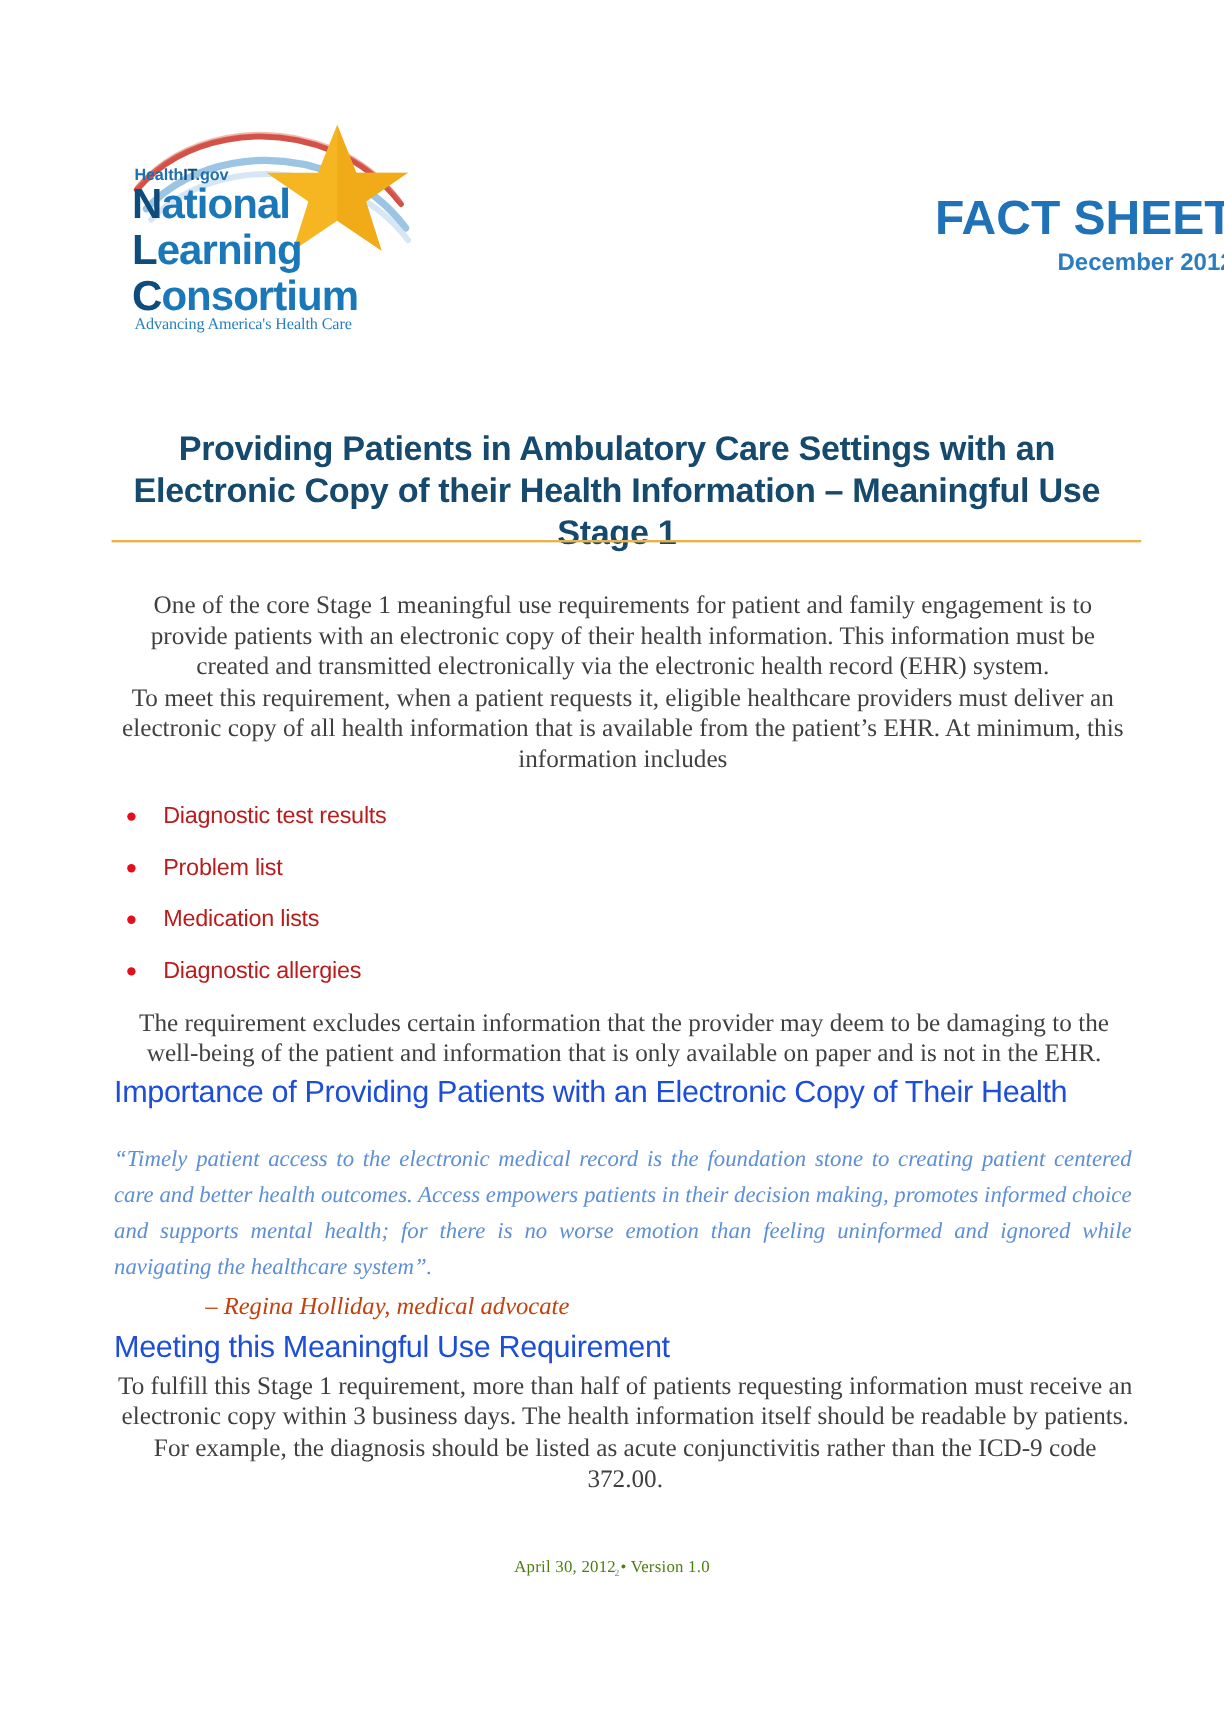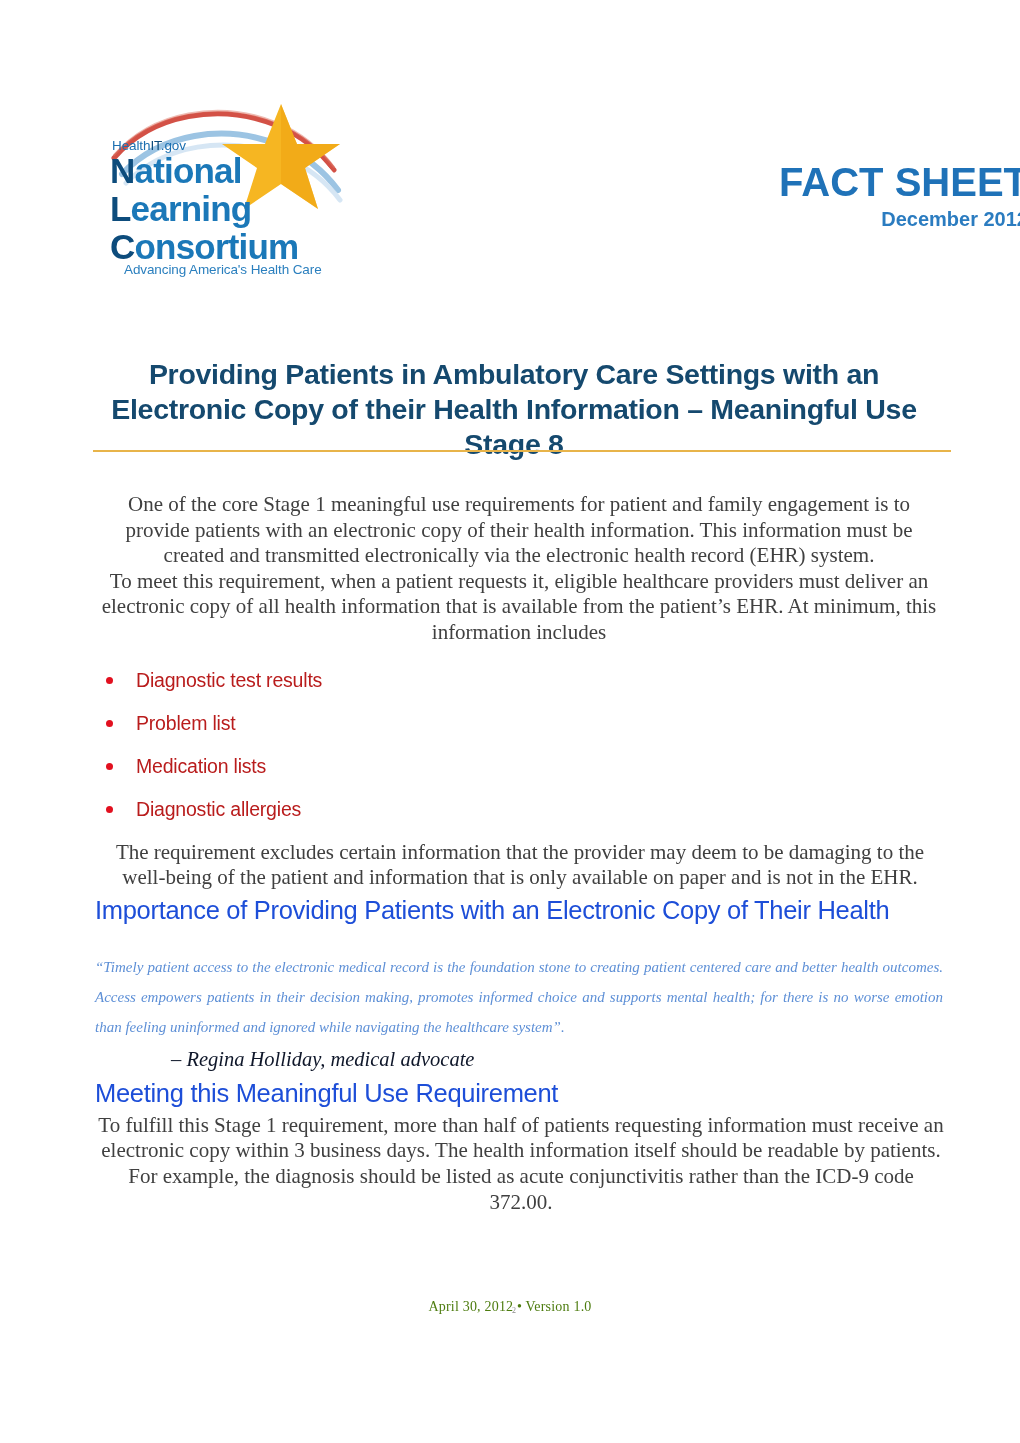--- a/index.html
+++ b/index.html
@@ -48,21 +48,21 @@
     height: 130px;
     pointer-events: none;
   }
 
   .logo-healthit {
     position: absolute;
     left: 4px;
     top: 34px;
     font-family: "Liberation Sans", "DejaVu Sans", sans-serif;
     font-size: 13.5px;
-    font-weight: normal;
+    font-weight: bold;
     color: #1c6fb0;
     letter-spacing: -0.1px;
     white-space: nowrap;
   }
   .logo-healthit .it { color: #0d4c7c; }
 
   .logo-words {
     position: absolute;
     left: 2px;
     top: 48px;
@@ -71,23 +71,23 @@
     font-size: 35px;
     line-height: 38px;
     color: #1b78b8;
     letter-spacing: -0.8px;
     white-space: nowrap;
   }
   .logo-words .cap { color: #0d4c7c; }
 
   .logo-tagline {
     position: absolute;
-    left: 16px;
+    left: 4px;
     top: 158px;
-    font-family: Liberation Sans, sans-serif;
+    font-family: Liberation Serif, serif;
     font-size: 13.5px;
     font-weight: normal;
     color: #2a7fbe;
     letter-spacing: -0.1px;
     white-space: nowrap;
   }
 
   .fact-sheet {
     position: absolute;
     right: -8px;
@@ -201,34 +201,34 @@
     display: inline-block;
     padding-left: 45px;
   }
 
   .quote {
     margin: 0;
     margin-top: 22px;
     width: 848px;
     font-family: "Liberation Serif", "DejaVu Serif", serif;
     font-style: italic;
-    font-size: 15px;
+    font-size: 19px;
     line-height: 30px;
     color: #5d8fd6;
     text-align: justify;
   }
   .quote-attrib {
     margin: 0;
     margin-top: 2px;
     padding-left: 76px;
     font-family: "Liberation Serif", "DejaVu Serif", serif;
     font-style: italic;
     font-size: 20.5px;
     line-height: 30px;
-    color: #0f172a;
+    color: #c2410c;
   }
 
   .heading-2nd { margin-top: 4px; }
 
   .final-para {
     margin-top: 28px;
     width: 852px;
   }
 
   
@@ -291,21 +291,21 @@
 
       <div class="logo-tagline">Advancing America's Health Care</div>
     </div>
 
     <div class="fact-sheet">
       <div class="fact-sheet-title">FACT SHEET</div>
       <div class="fact-sheet-date">December 2012</div>
     </div>
   </div>
 
-  <h1 class="doc-title">Providing Patients in Ambulatory Care Settings with an Electronic Copy of their Health Information – Meaningful Use Stage 8</h1>
+  <h1 class="doc-title">Providing Patients in Ambulatory Care Settings with an Electronic Copy of their Health Information – Meaningful Use Stage 1</h1>
   <div class="title-rule"></div>
 
   <div class="content">
 
     <p class="body-text intro-para">One of the core Stage 1 meaningful use requirements for patient and family engagement is to provide patients with an electronic copy of their health information. This information must be created and transmitted electronically via the electronic health record (EHR) system.<br>To meet this requirement, when a patient requests it, eligible healthcare providers must deliver an electronic copy of all health information that is available from the patient’s EHR. At minimum, this information includes</p>
 
     <ul class="bullets">
       <li><span class="dot"></span><span>Diagnostic test results</span></li>
       <li><span class="dot"></span><span>Problem list</span></li>
       <li><span class="dot"></span><span>Medication lists</span></li>

